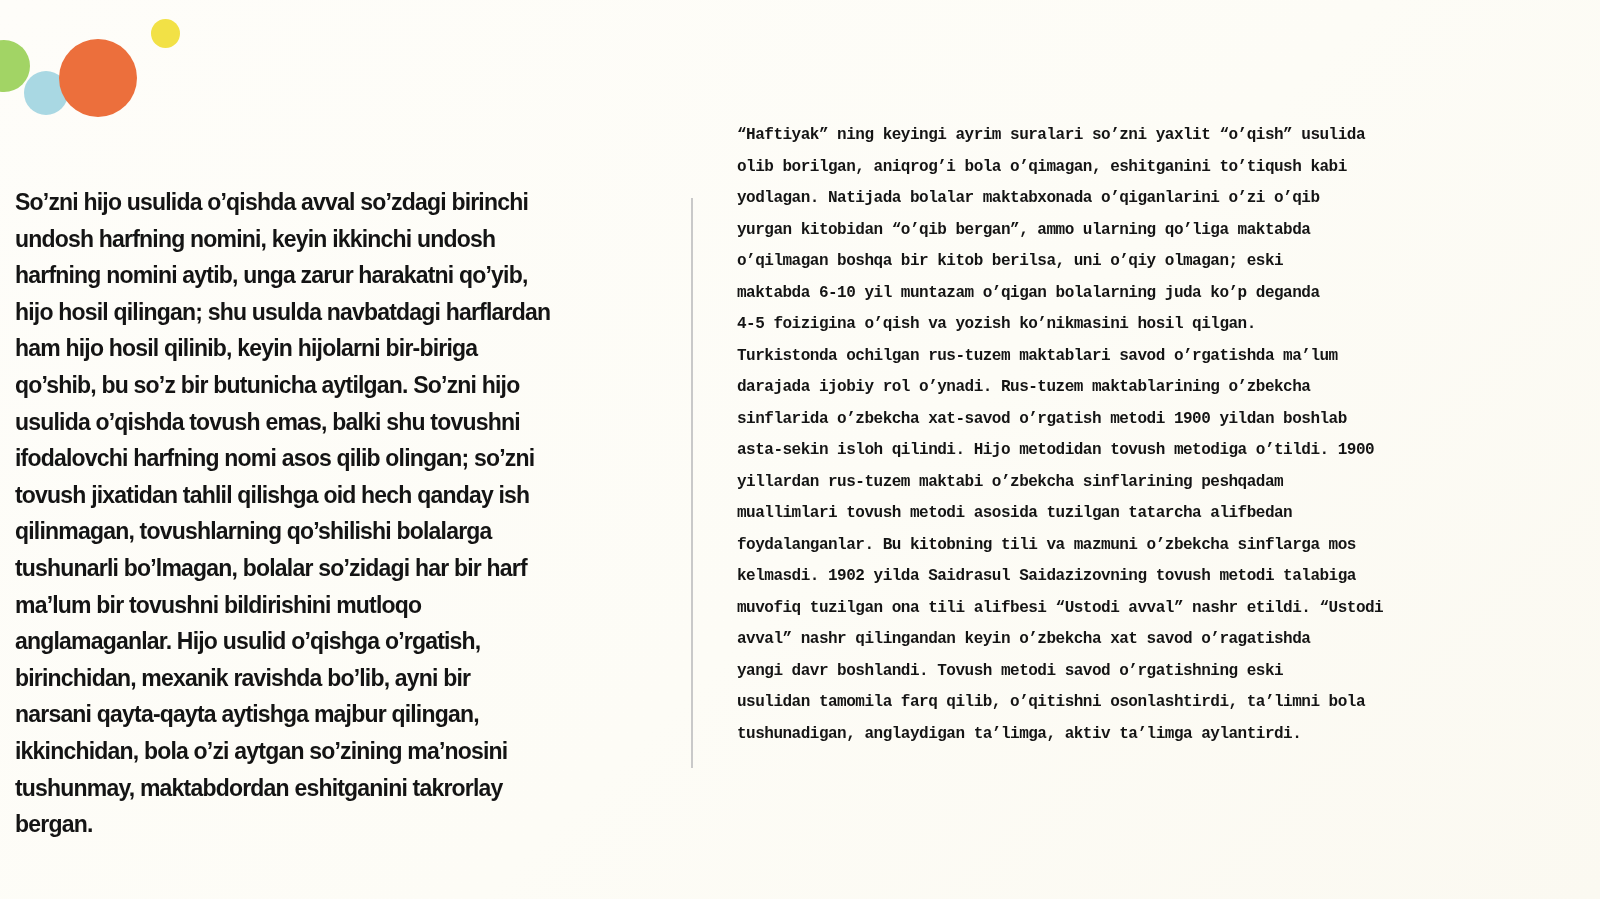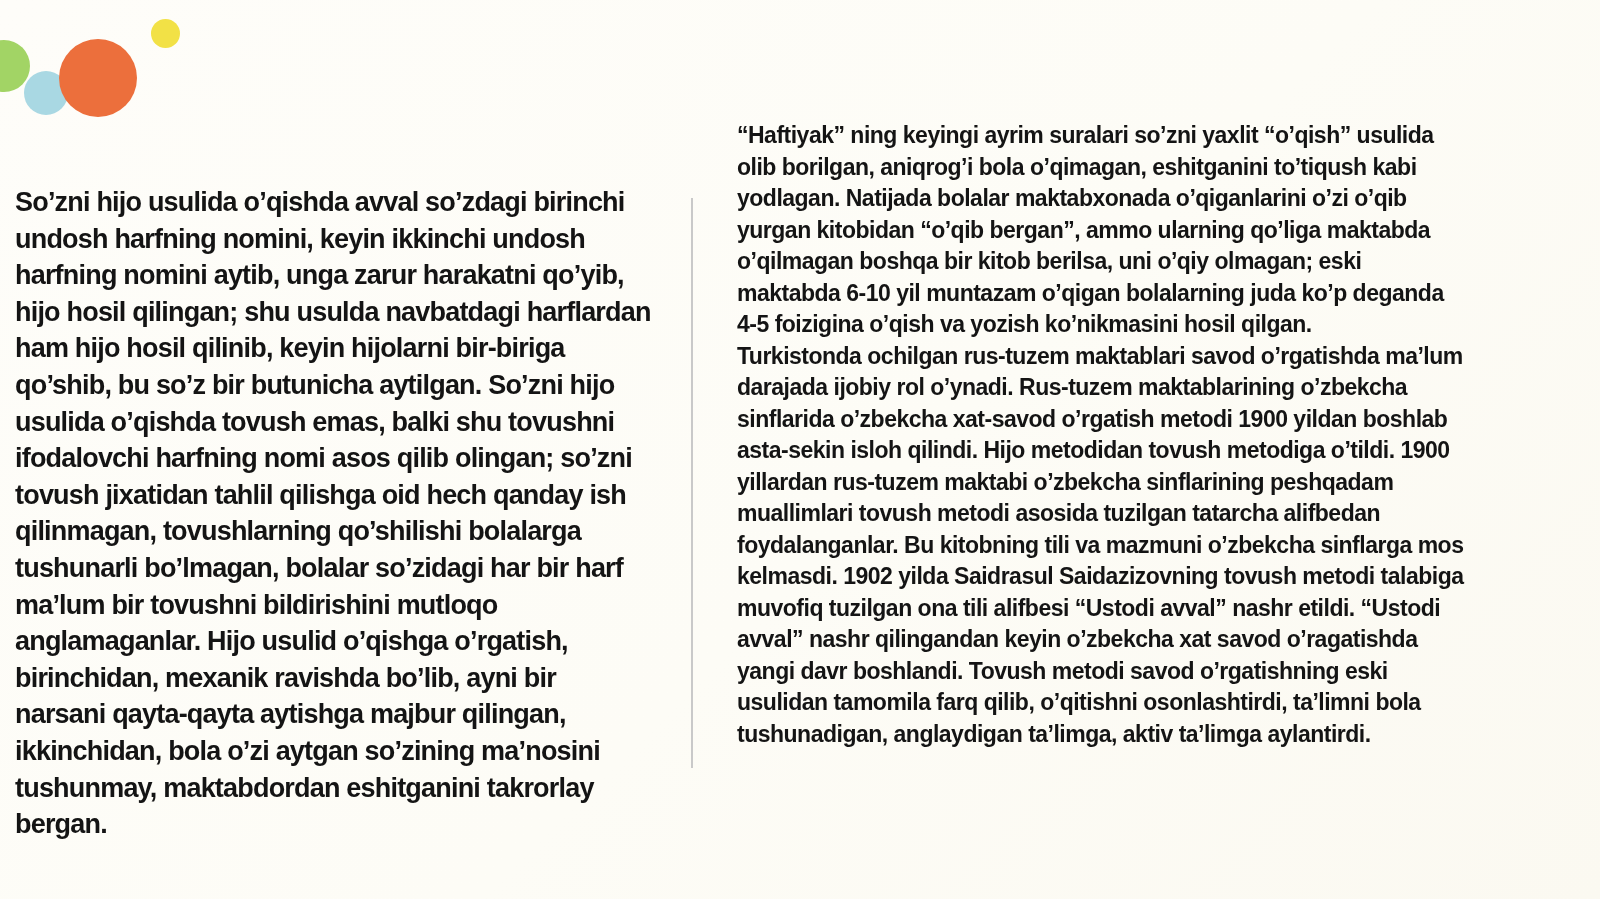--- a/index.html
+++ b/index.html
@@ -28,32 +28,33 @@
     color: #141414;
     font-weight: 700;
     white-space: pre-line;
     overflow: hidden;
   }
   .text-col.left {
     left: 15px;
     top: 184px;
     width: 668px;
     height: 690px;
-    font-size: 27px;
+    font-size: 23px;
     line-height: 36.6px;
     letter-spacing: -0.8px;
   }
   .text-col.right {
     left: 737px;
     top: 120px;
     width: 786px;
     height: 660px;
-    font-size: 23px;
+    font-size: 16px;
     line-height: 31.5px;
     letter-spacing: -0.5px;
+    font-family: Liberation Mono, monospace;
   }
   .divider {
     position: absolute;
     left: 691px;
     top: 198px;
     width: 2px;
     height: 570px;
   }
 </style>
 </head>

